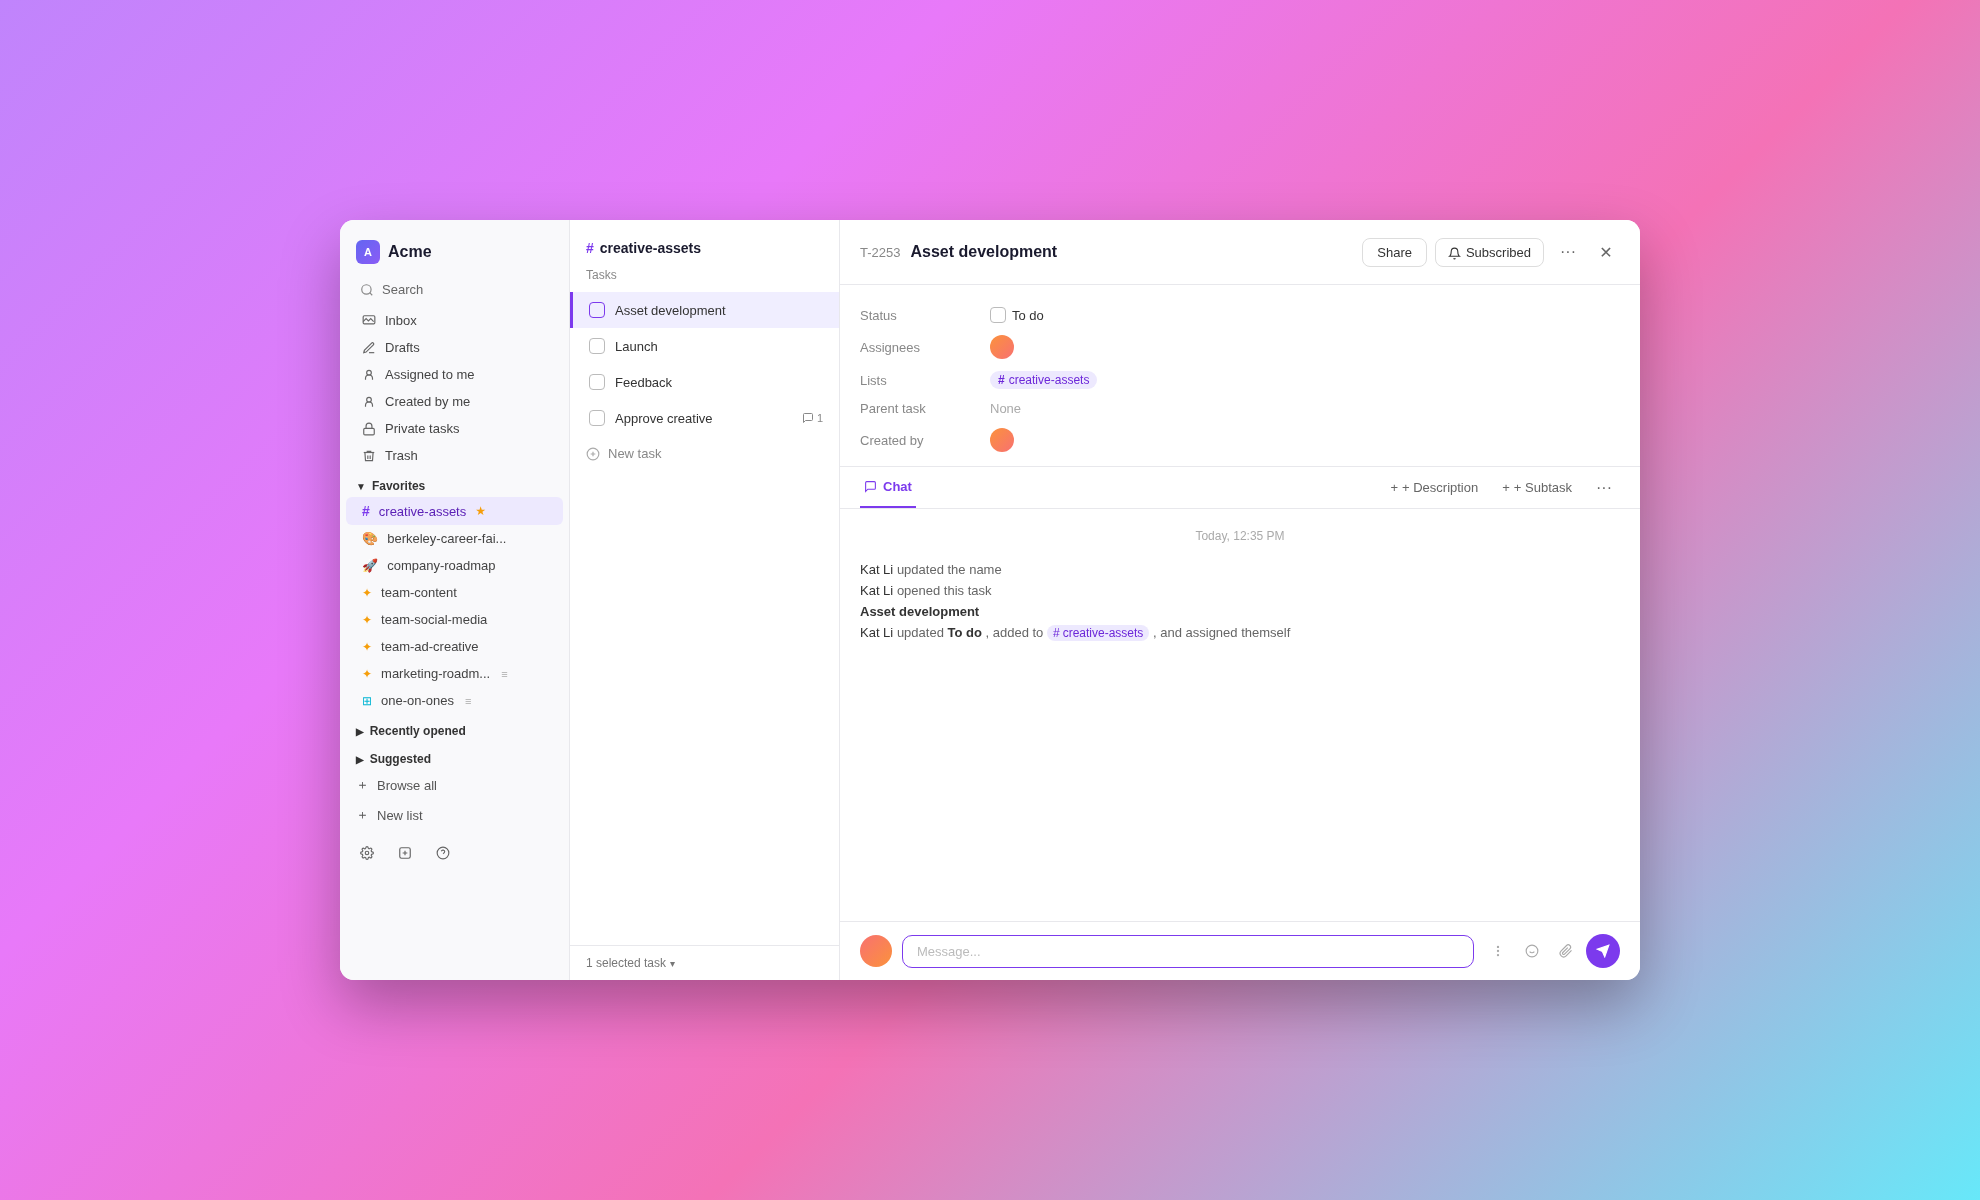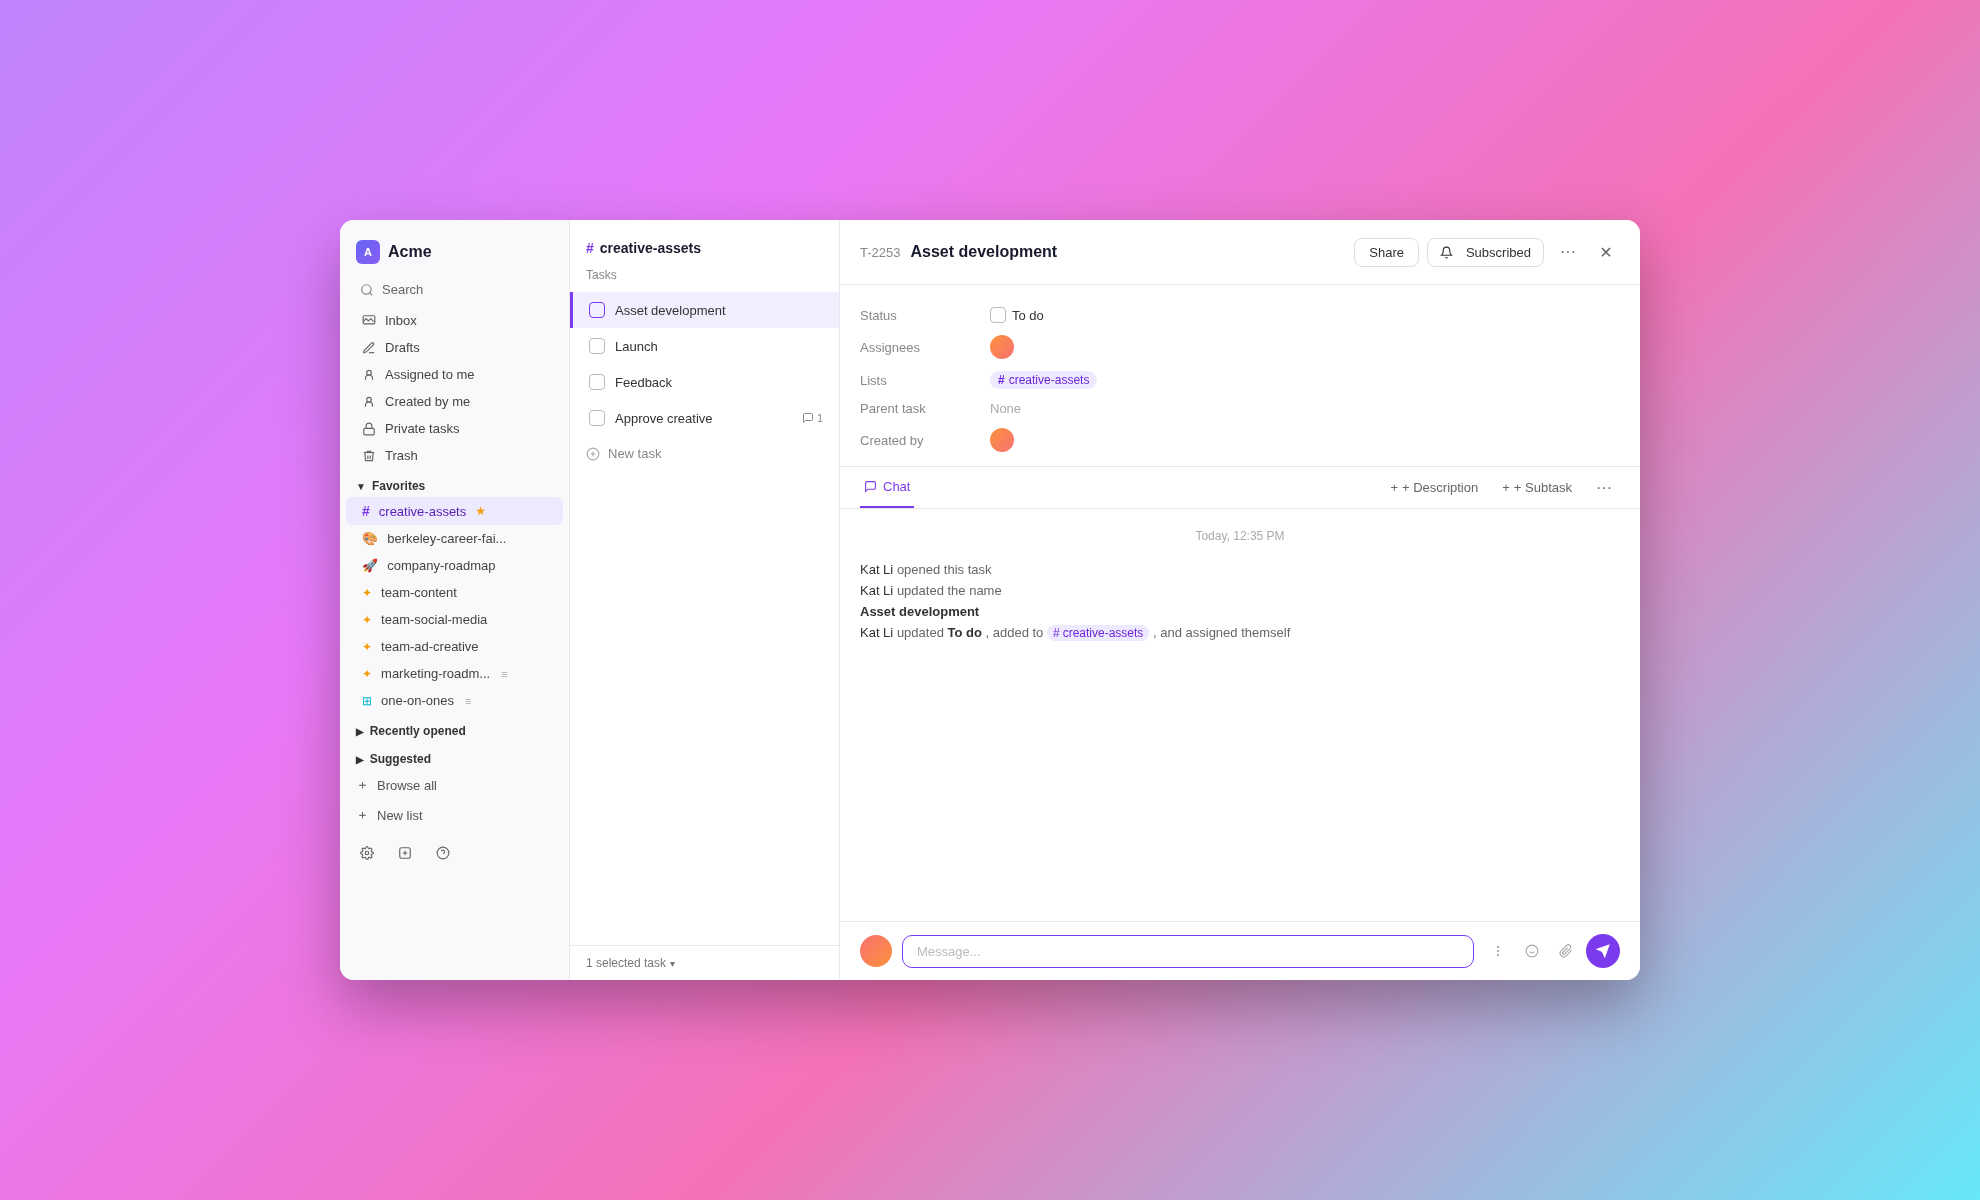--- a/index.html
+++ b/index.html
@@ -242,22 +242,22 @@
       border: 1px solid #ddd;
       border-radius: 8px;
       background: #fff;
       font-size: 13px;
       font-weight: 500;
       cursor: pointer;
       color: #333;
     }
     .subscribed-btn {
       display: flex;
-      align-items: center;
-      gap: 13px;
+      align-items: flex-end;
+      gap: 5px;
       padding: 6px 12px;
       border: 1px solid #ddd;
       border-radius: 8px;
       background: #fff;
       font-size: 13px;
       cursor: pointer;
       color: #333;
     }
     .more-btn {
       width: 32px;
@@ -357,21 +357,21 @@
       padding: 12px 4px;
       font-size: 13px;
       cursor: pointer;
       color: #888;
       border-bottom: 2px solid transparent;
       margin-right: 12px;
     }
     .chat-tab.active {
       color: #7c3aed;
       border-bottom: 2px solid #7c3aed;
-      font-weight: 400;
+      font-weight: 700;
     }
     .chat-tab-actions {
       margin-left: auto;
       display: flex;
       align-items: center;
       gap: 8px;
     }
     .chat-action-btn {
       display: flex;
       align-items: center;
@@ -740,26 +740,26 @@
           </div>
           <button class="more-btn">···</button>
         </div>
       </div>
 
       <div class="chat-messages">
         <div class="chat-timestamp">Today, 12:35 PM</div>
 
         <div class="activity-item">
           <span class="activity-name">Kat Li</span>
-          <span> opened this task</span>
+          <span> updated the name</span>
         </div>
 
         <div class="activity-item">
           <span class="activity-name">Kat Li</span>
-          <span> updated the name</span>
+          <span> opened this task</span>
         </div>
         <div class="activity-item">
           <span class="activity-bold">Asset development</span>
         </div>
 
         <div class="activity-item">
           <span class="activity-name">Kat Li</span>
           <span> updated </span>
           <span class="activity-bold"> To do </span>
           <span> , added to  </span>

